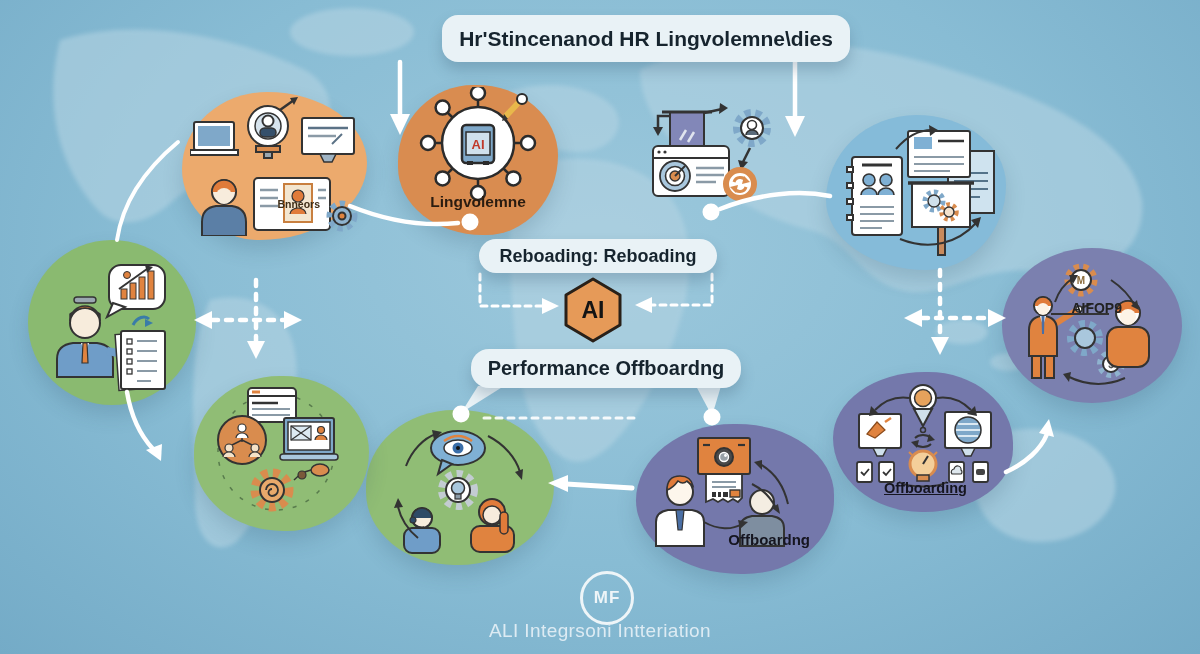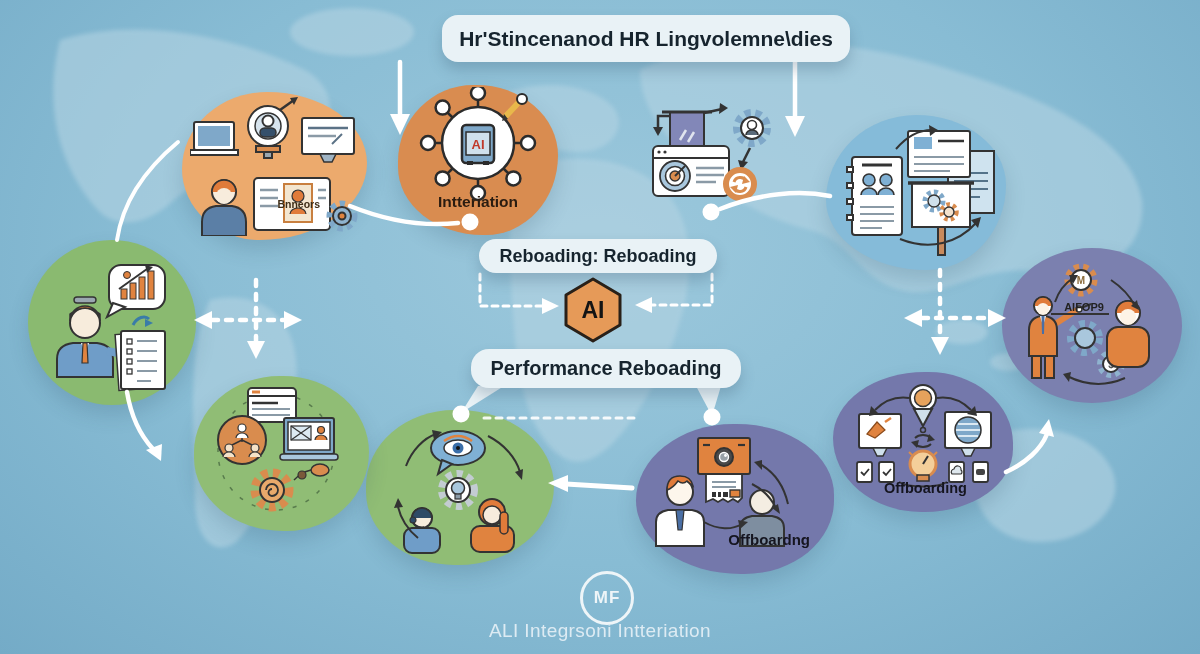--- a/index.html
+++ b/index.html
@@ -116,21 +116,21 @@
       </g>
       <g>
         <rect x="44" y="38" width="32" height="38" rx="4" fill="#7fa8c9" stroke="#2b2b2b" stroke-width="2.5"></rect>
         <rect x="48" y="45" width="24" height="23" fill="#cfe0ec" stroke="#2b2b2b" stroke-width="1.5"></rect>
         <rect x="49" y="74" width="6" height="4" fill="#2b2b2b"></rect>
           <rect x="65" y="74" width="6" height="4" fill="#2b2b2b"></rect>
         <text x="60" y="62" text-anchor="middle" font-size="13" font-weight="bold" fill="#c0392b">AI</text>
       </g>
     </svg>
   </div>
-  <div class="lbl" style="left:398px;top:193px;width:160px;font-size:15.5px;color:#2a1c10;">Intteriation</div>
+  <div class="lbl" style="left:398px;top:193px;width:160px;font-size:15.5px;color:#2a1c10;">Lingvolemne</div>
 
   <svg class="blob" style="left:648px;top:100px;box-shadow:none;" width="135" height="102" viewBox="0 0 135 102">
     <g class="g-ic">
       <g>
         <rect x="22" y="12" width="34" height="36" fill="#8287b8"></rect>
         <line x1="14" y1="12" x2="64" y2="12" stroke-width="3"></line>
         <line x1="32" y1="40" x2="38" y2="30" stroke="#dfe4ee" stroke-width="2.5"></line>
         <line x1="40" y1="42" x2="46" y2="32" stroke="#dfe4ee" stroke-width="2.5"></line>
         <path d="M22,16 L10,16 L10,28" fill="none" stroke-width="2.5"></path>
         <polygon points="5,27 15,27 10,36" fill="#333" stroke="none"></polygon>
@@ -258,21 +258,21 @@
         <line x1="44" y1="64" x2="102" y2="64" stroke-width="2"></line>
         <path d="M48,52 C52,40 60,32 66,28" fill="none"></path>
         <polygon points="62,25 71,25 66,34" fill="#333" stroke="none"></polygon>
         <path d="M104,30 C116,38 124,48 128,56" fill="none"></path>
         <polygon points="124,56 132,60 130,50" fill="#333" stroke="none"></polygon>
         <path d="M118,128 C100,136 80,136 60,126" fill="none"></path>
         <polygon points="64,122 56,124 62,132" fill="#333" stroke="none"></polygon>
       </g>
     </svg>
   </div>
-  <div class="lbl" style="left:1046px;top:301px;width:76px;font-size:11px;color:#222;">AIFOP9</div>
+  <div class="lbl" style="left:1046px;top:301px;width:76px;font-size:14px;color:#222;text-align:right;">AIFOP9</div>
 
   <div class="blob" style="left:833px;top:372px;width:180px;height:140px;background:#7478ab;border-radius:52% 48% 50% 50% / 48% 52% 46% 54%;">
     <svg style="left:4px;top:4px;" width="172" height="112" viewBox="0 0 172 112">
       <g class="g-ic">
         <g>
           <circle cx="86" cy="22" r="13" fill="#fff"></circle>
           <circle cx="86" cy="22" r="8.5" fill="#e6a25c" stroke-width="1.5"></circle>
           <polygon points="77,33 95,33 86,50" fill="#cfe0ec"></polygon>
           <circle cx="86" cy="54" r="2.5" fill="none" stroke-width="1.5"></circle>
         </g>
@@ -312,21 +312,21 @@
         <path d="M100,22 C114,20 126,26 134,34" fill="none"></path>
         <polygon points="130,38 140,40 138,30" fill="#333" stroke="none"></polygon>
         <path d="M78,62 C82,58 90,58 94,62" fill="none" stroke-width="1.8"></path>
         <polygon points="92,58 98,64 90,66" fill="#333" stroke="none"></polygon>
         <path d="M94,68 C90,72 82,72 78,68" fill="none" stroke-width="1.8"></path>
         <polygon points="80,72 74,66 82,64" fill="#333" stroke="none"></polygon>
         <path d="M62,106 C72,112 100,112 110,106" fill="none" stroke-width="1.8"></path>
       </g>
     </svg>
   </div>
-  <div class="lbl" style="left:853px;top:481px;width:145px;font-size:14.5px;color:#15151f;">Offboarding</div>
+  <div class="lbl" style="left:853px;top:481px;width:145px;font-size:14.5px;color:#15151f;text-decoration:underline;">Offboarding</div>
 
   <div class="blob" style="left:636px;top:424px;width:198px;height:150px;background:#7478ab;border-radius:50% 50% 46% 54% / 52% 48% 50% 50%;">
     <svg style="left:4px;top:2px;" width="190" height="124" viewBox="0 0 190 124">
       <g class="g-ic">
         <g>
           <rect x="58" y="12" width="52" height="36" rx="2" fill="#e0833f"></rect>
           <line x1="63" y1="19" x2="70" y2="19" stroke-width="2.2"></line>
           <line x1="98" y1="19" x2="105" y2="19" stroke-width="2.2"></line>
           <circle cx="84" cy="31" r="9" fill="#4a4a4a"></circle>
           <circle cx="84" cy="31" r="4.5" fill="#9aa2a8" stroke="#fff" stroke-width="1.4"></circle>
@@ -560,21 +560,21 @@
   <div class="banner" style="left:479px;top:239px;width:238px;height:34px;font-size:18px;border-radius:17px;z-index:40;">
     <span>Reboading: Reboading</span>
   </div>
 
   <svg class="hex" width="62" height="66" viewBox="0 0 62 66" style="z-index:40;">
     <polygon points="31,2 58,18 58,48 31,64 4,48 4,18" fill="#e69a58" stroke="#292018" stroke-width="3" stroke-linejoin="round"></polygon>
     <text x="31" y="41" text-anchor="middle" font-size="23" font-weight="bold" fill="#141414">AI</text>
   </svg>
 
   <div class="banner" style="left:471px;top:349px;width:270px;height:39px;font-size:20px;border-radius:18px;z-index:40;">
-    <span>Performance Reboading</span>
+    <span>Performance Offboardng</span>
   </div>
 
   <div class="mf" style="z-index:40;">
     <span>MF</span>
   </div>
   <div class="caption" style="z-index:40;">ALI Integrsoni Intteriation</div>
 
 </div>
 
 </body></html>

